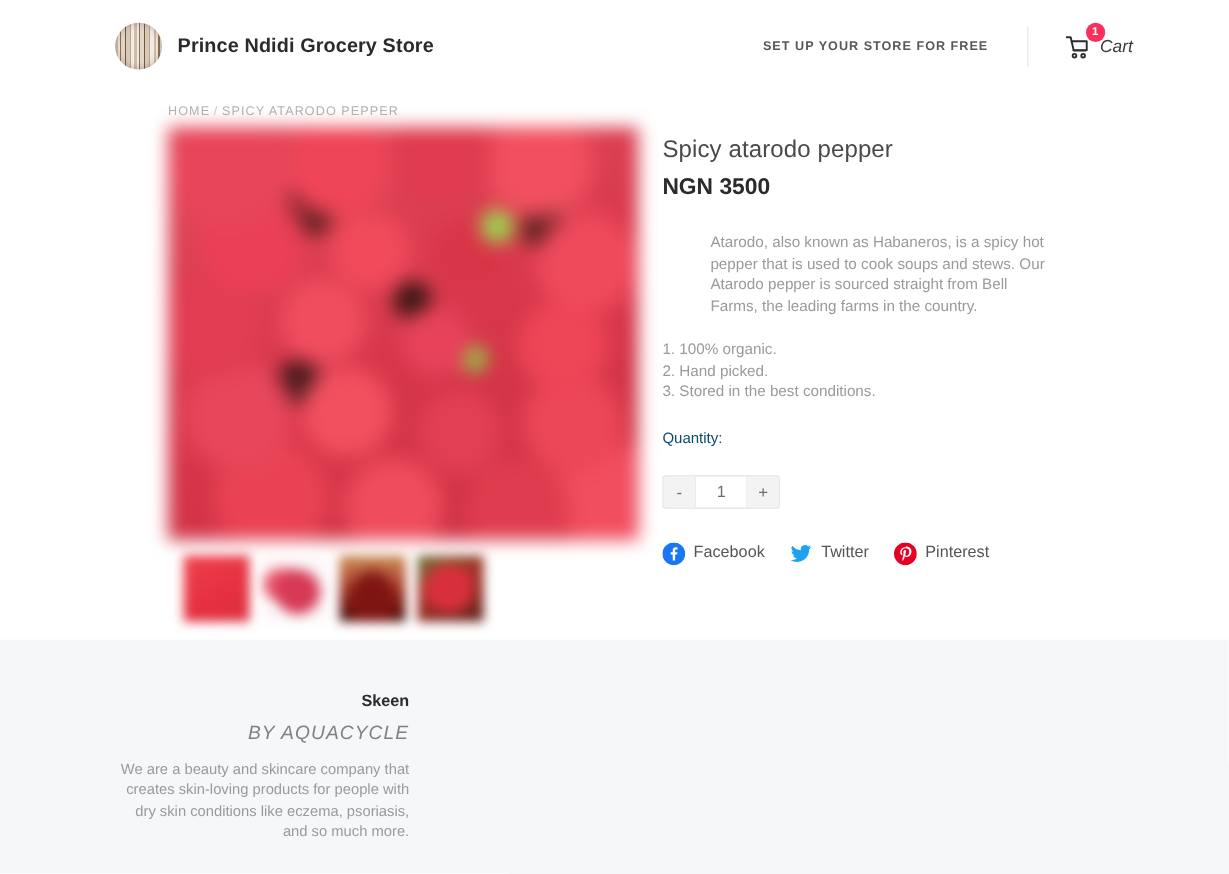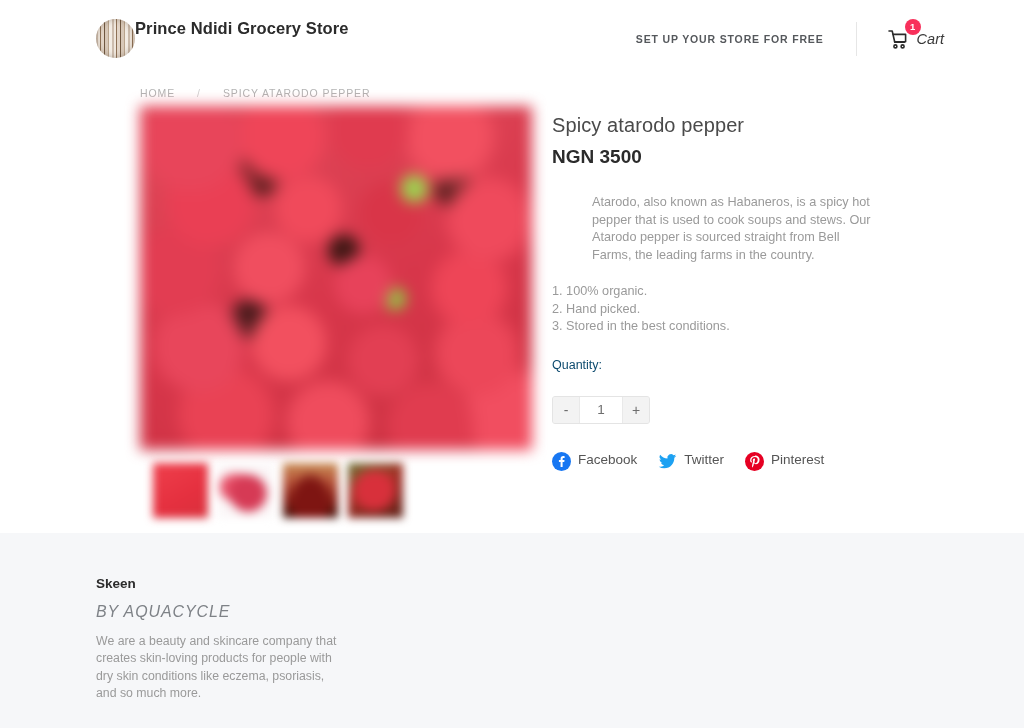--- a/index.html
+++ b/index.html
@@ -18,21 +18,22 @@
   
   .site-header {
     height: 77px;
     background: #ffffff;
     display: flex;
     align-items: center;
     padding: 0 80px 0 96px;
   }
   .brand {
     display: flex;
-    align-items: flex-start;
+    align-items: center;
+    gap: 13px;
   }
   .brand-logo {
     width: 39px;
     height: 39px;
     border-radius: 50%;
     flex: 0 0 39px;
     background:
       repeating-linear-gradient(
         90deg,
         #cdbdae 0px, #cdbdae 2px,
@@ -104,21 +105,21 @@
 
   
   .page-main {
     padding: 0 80px 0 96px;
     background: #fff;
     height: 456px;
   }
   .breadcrumb {
     display: flex;
     align-items: center;
-    gap: 22px;
+    gap: 3px;
     padding: 10px 0 7px 44px;
     font-size: 10.5px;
     letter-spacing: 0.9px;
     color: #b3b3b3;
     text-transform: uppercase;
   }
   .breadcrumb a { color: #b3b3b3; text-decoration: none; }
   .breadcrumb .sep { color: #cfcfcf; }
 
   .product-layout {
@@ -282,20 +283,21 @@
   }
 
   
   .site-footer {
     background: #f6f7f9;
     height: 195px;
     padding: 0 80px 0 96px;
     display: flex;
     align-items: flex-start;
     position: relative;
+    text-align: right;
   }
   .footer-brand { width: 245px; padding-top: 43px; }
   .footer-title {
     font-size: 13.5px;
     font-weight: bold;
     color: #2b2b2b;
     margin-bottom: 12px;
   }
   .footer-sub {
     font-size: 16px;

